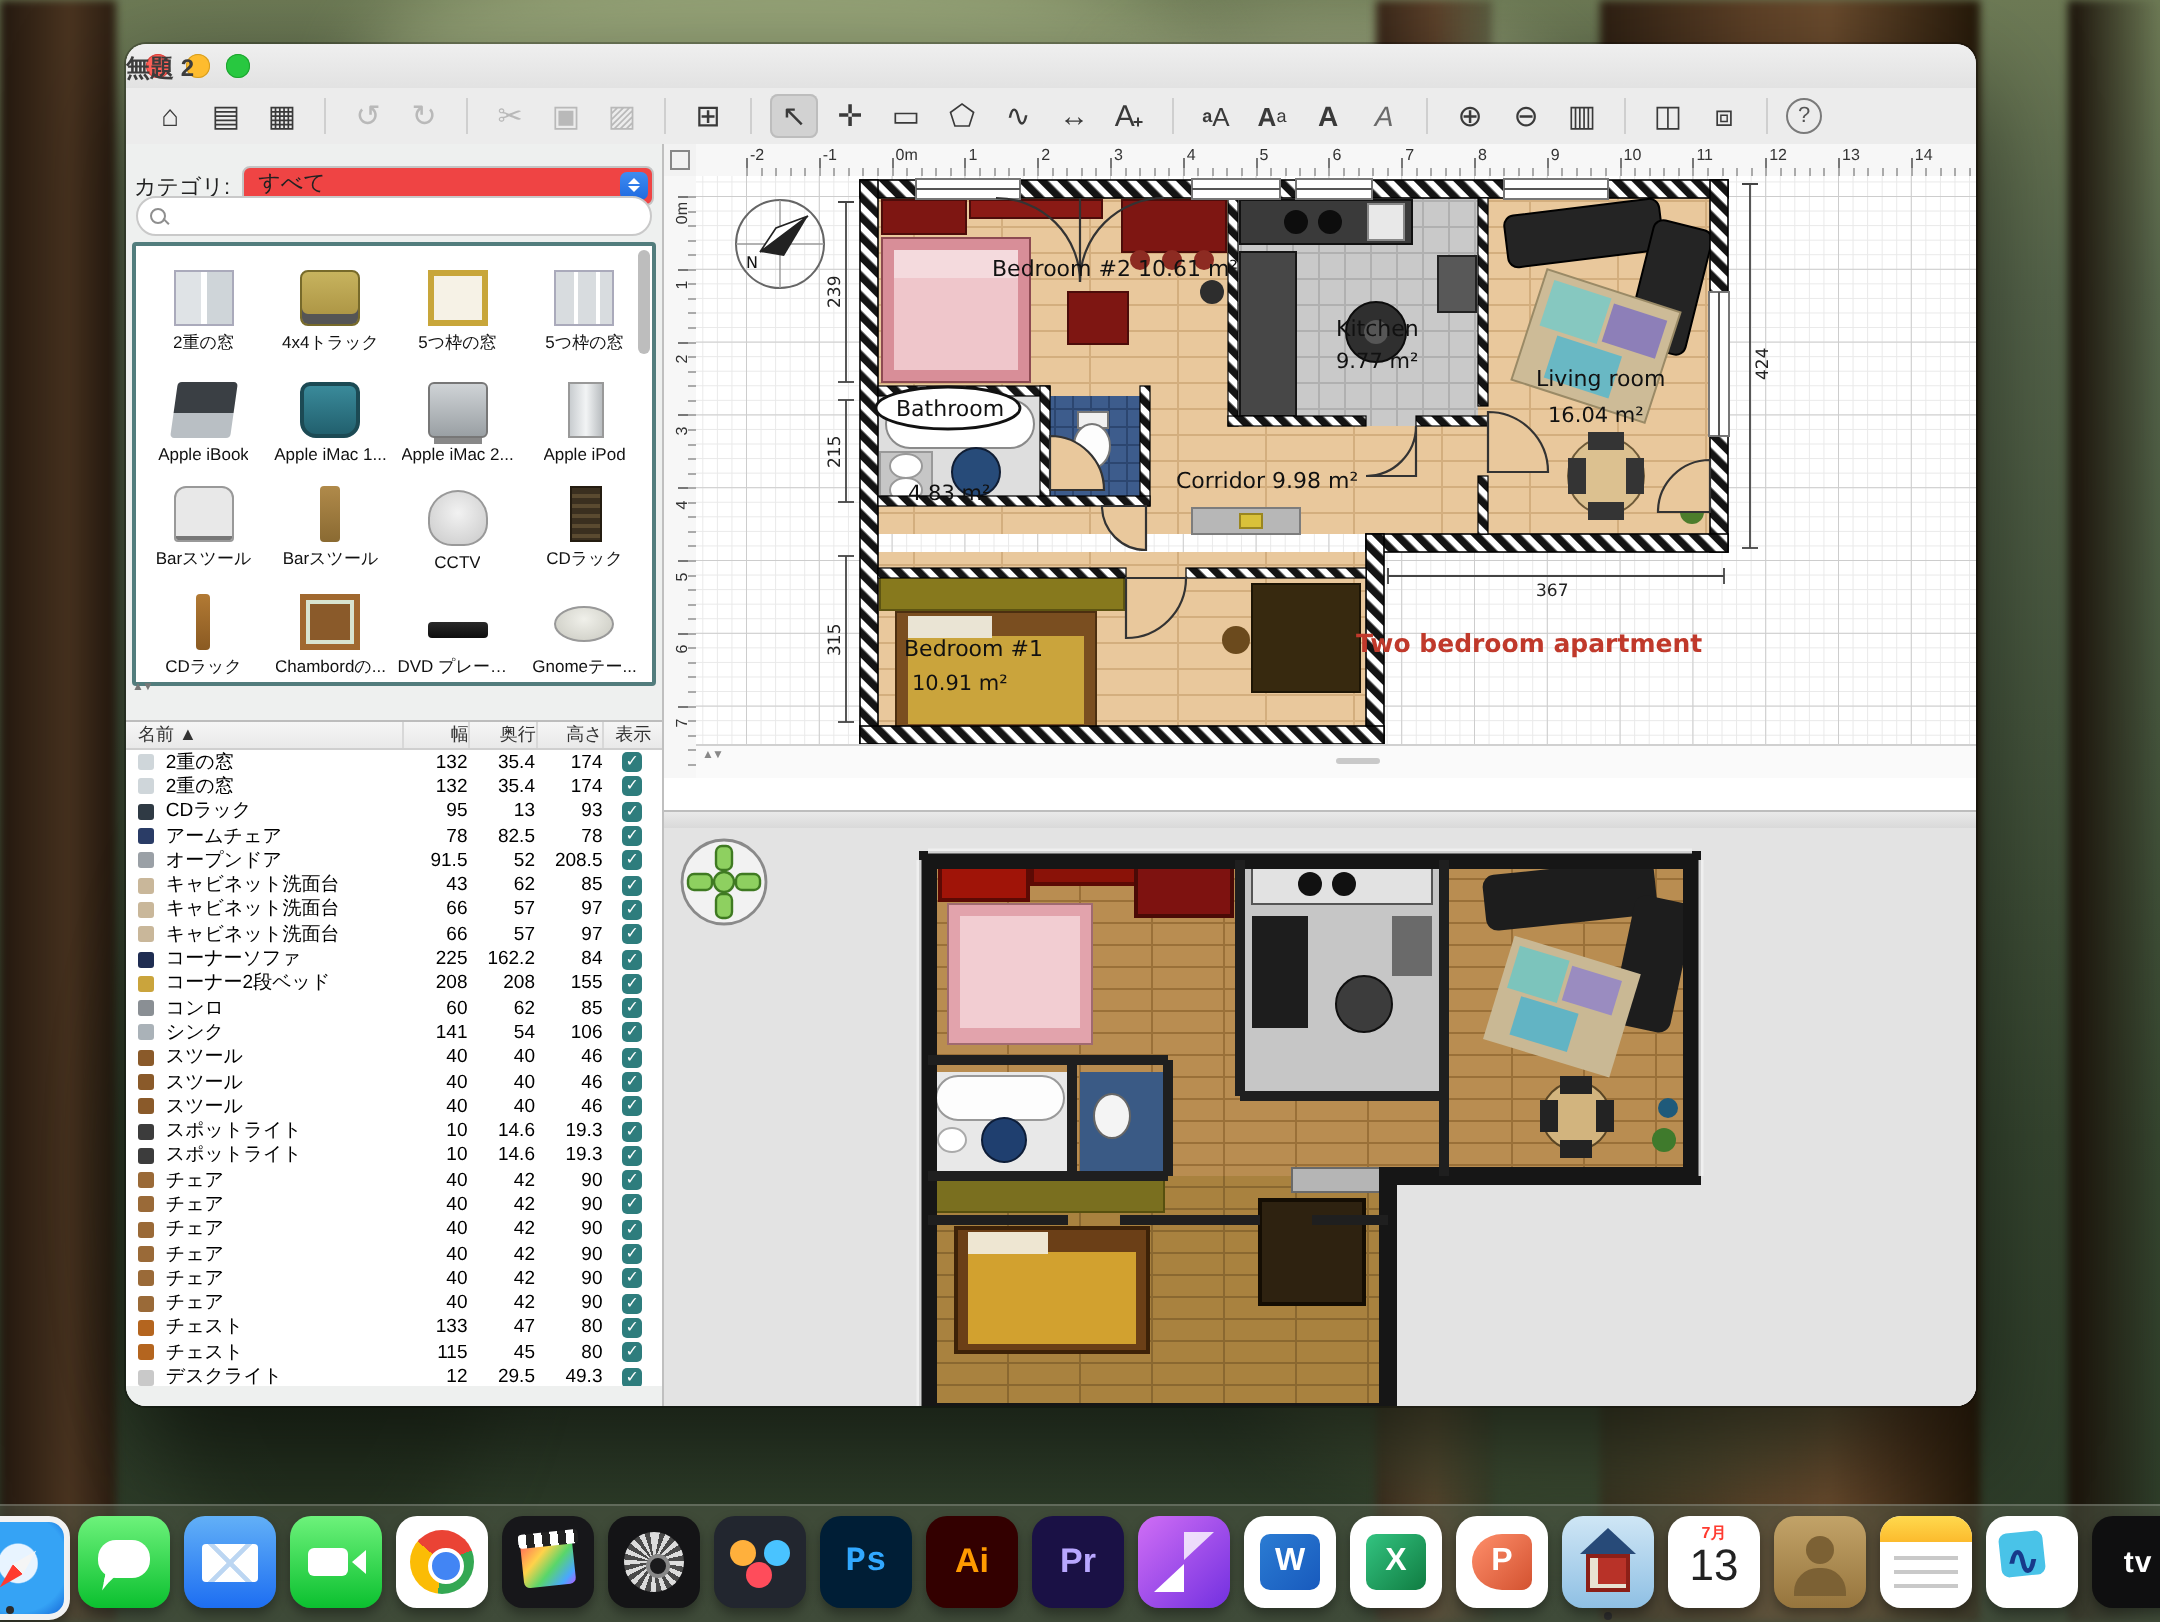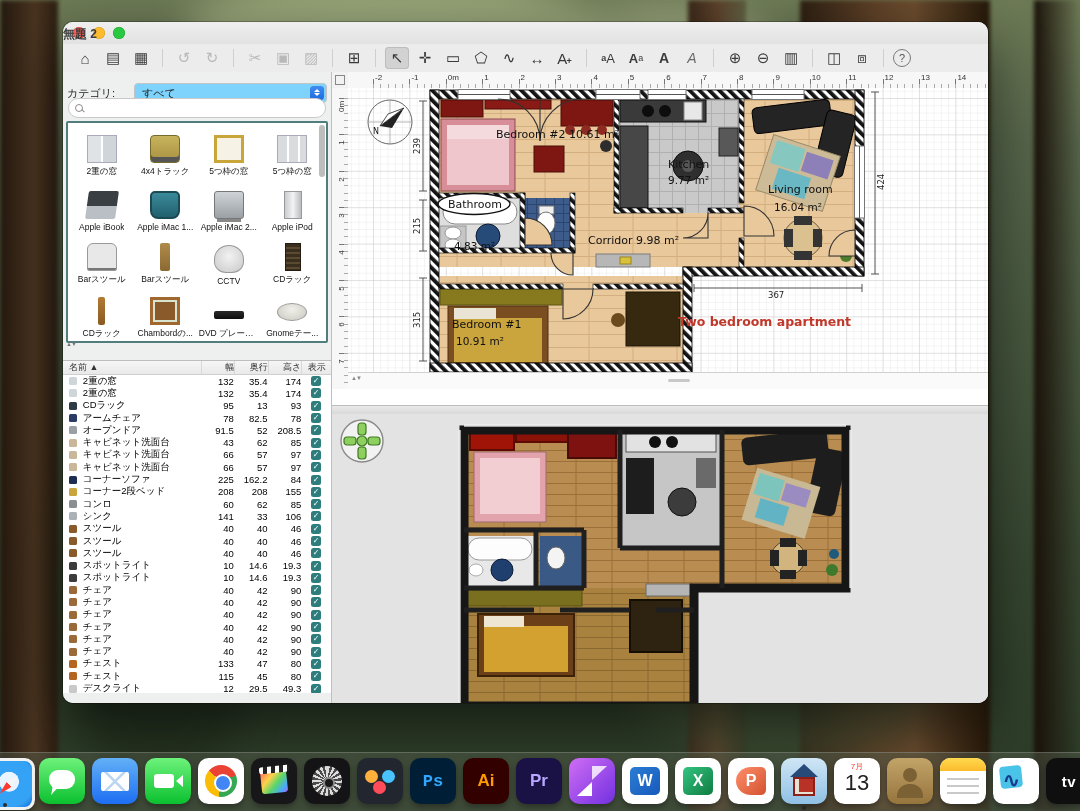--- a/index.html
+++ b/index.html
@@ -43,22 +43,22 @@
   .tbtn .sub{font-size:9px;position:relative;top:3px;left:-1px;font-weight:bold;}
   .tbtn.sizedn b{font-size:9px;}.tbtn.sizedn i{font-size:13px;font-style:normal;}
   .tbtn.sizeup b{font-size:13px;}.tbtn.sizeup i{font-size:9px;font-style:normal;vertical-align:top;}
   .tbtn.bold{font-weight:bold;font-size:14px;}
   .tbtn.italic{font-style:italic;font-size:14px;color:#6a6a6a;}
   .tbtn.help{border:1.4px solid #7a7a7a;border-radius:50%;width:16px;height:16px;min-width:16px;font-size:11px;color:#555;}
 
   
   .left-panel{position:absolute;left:0;top:50px;width:268px;bottom:0;background:#eef0ef;border-right:1px solid #bfbfbf;}
   .cat-row{position:absolute;left:4px;top:3px;right:4px;height:36px;display:flex;align-items:center;font-size:11px;color:#222;}
-  .cat-select{flex:1;margin-left:19px;background:#7dd3fc;border:1px solid #c4c4c4;border-radius:4px;height:18px;
-    display:flex;align-items:center;padding-left:7px;font-size:11px;position:relative;}
+  .cat-select{flex:1;margin-left:6px;background:#ef4444;border:1px solid #c4c4c4;border-radius:4px;height:18px;
+    display:flex;align-items:flex-start;padding-left:7px;font-size:11px;position:relative;}
   .stepper{position:absolute;right:2px;top:1.5px;width:14px;height:14px;border-radius:3.5px;
     background:linear-gradient(#3f8cf0,#1f6ae0);display:flex;flex-direction:column;align-items:center;justify-content:center;}
   .stepper span{display:block;width:0;height:0;border-left:3px solid transparent;border-right:3px solid transparent;}
   .stepper .up{border-bottom:3.5px solid #fff;margin-bottom:1.5px;}
   .stepper .dn{border-top:3.5px solid #fff;}
   .search-row{position:absolute;left:5px;top:26px;right:5px;height:18px;background:#fff;border:1px solid #c9c9c9;
     border-radius:10px;display:flex;align-items:center;padding-left:6px;}
   .mag{width:9px;height:9px;position:relative;}
   .mag::before{content:"";position:absolute;left:0;top:0;width:6px;height:6px;border:1.3px solid #8e8e8e;border-radius:50%;}
   .mag::after{content:"";position:absolute;left:6.2px;top:6.2px;width:3.5px;height:1.3px;background:#8e8e8e;transform:rotate(45deg);}
@@ -167,21 +167,21 @@
   .di.word,.di.excel,.di.ppt,.di.calendar,.di.notes,.di.freeform{background:#fff;}
   .di.word .tile,.di.excel .tile,.di.ppt .tile{position:absolute;left:8px;top:9px;width:30px;height:28px;border-radius:5px;
     display:flex;align-items:center;justify-content:center;color:#fff;font-weight:bold;font-size:16px;}
   .di.word .tile{background:linear-gradient(135deg,#2b7cd3,#185abd);}
   .di.excel .tile{background:linear-gradient(135deg,#33c481,#107c41);}
   .di.ppt .tile{background:linear-gradient(135deg,#ff8f6b,#d35230);border-radius:50% 5px 5px 50%;}
   .di.sh3d{background:linear-gradient(#cfe6f5,#8fc0e4);}
   .di.sh3d::before{content:"";position:absolute;left:9px;top:6px;border-left:14px solid transparent;border-right:14px solid transparent;border-bottom:13px solid #274a78;}
   .di.sh3d::after{content:"";position:absolute;left:12px;top:19px;width:22px;height:19px;background:#b83228;
     box-shadow:inset 0 0 0 2px #8c1f17,inset 6px -4px 0 0 #e8e2d2;}
-  .di.calendar .mon{position:absolute;top:3px;left:0;right:0;text-align:center;font-size:8px;font-weight:normal;color:#ff3b30;}
+  .di.calendar .mon{position:absolute;top:3px;left:0;right:0;text-align:center;font-size:8px;font-weight:bold;color:#ff3b30;}
   .di.calendar .day{position:absolute;top:12px;left:0;right:0;text-align:center;font-size:22px;color:#222;font-weight:300;}
   .di.contacts{background:linear-gradient(#c2a368,#96753d);}
   .di.contacts::before{content:"";position:absolute;left:16px;top:10px;width:14px;height:14px;border-radius:50%;background:#7c6134;}
   .di.contacts::after{content:"";position:absolute;left:10px;top:26px;width:26px;height:14px;border-radius:12px 12px 0 0;background:#7c6134;}
   .di.notes::before{content:"";position:absolute;left:0;top:0;right:0;height:13px;background:linear-gradient(#ffd94e,#fcbb2d);}
   .di.notes::after{content:"";position:absolute;left:7px;top:20px;width:32px;height:1.6px;background:#c9c9c9;
     box-shadow:0 7px 0 #c9c9c9,0 14px 0 #c9c9c9;}
   .di.freeform .sq{position:absolute;left:7px;top:8px;width:22px;height:22px;border-radius:4px;background:#49c3e8;transform:rotate(-6deg);}
   .di.freeform .wave{position:absolute;left:10px;top:10px;font-size:20px;color:#173a8a;font-weight:bold;}
   .di.tv{background:#0f0f10;}.di.tv span{color:#fff;font-size:15px;letter-spacing:.5px;}
@@ -531,21 +531,21 @@
               <span class="fc-chk">
                 <span class="chk">✓</span>
               </span>
             </div>
             <div class="frow">
               <span class="fc-icon">
                 <span style="background: rgb(170, 178, 184);"></span>
               </span>
               <span class="fc-name">シンク</span>
               <span class="fc-num">141</span>
-              <span class="fc-num">33</span>
+              <span class="fc-num">54</span>
               <span class="fc-num">106</span>
               <span class="fc-chk">
                 <span class="chk">✓</span>
               </span>
             </div>
             <div class="frow">
               <span class="fc-icon">
                 <span style="background: rgb(138, 90, 42);"></span>
               </span>
               <span class="fc-name">スツール</span>

